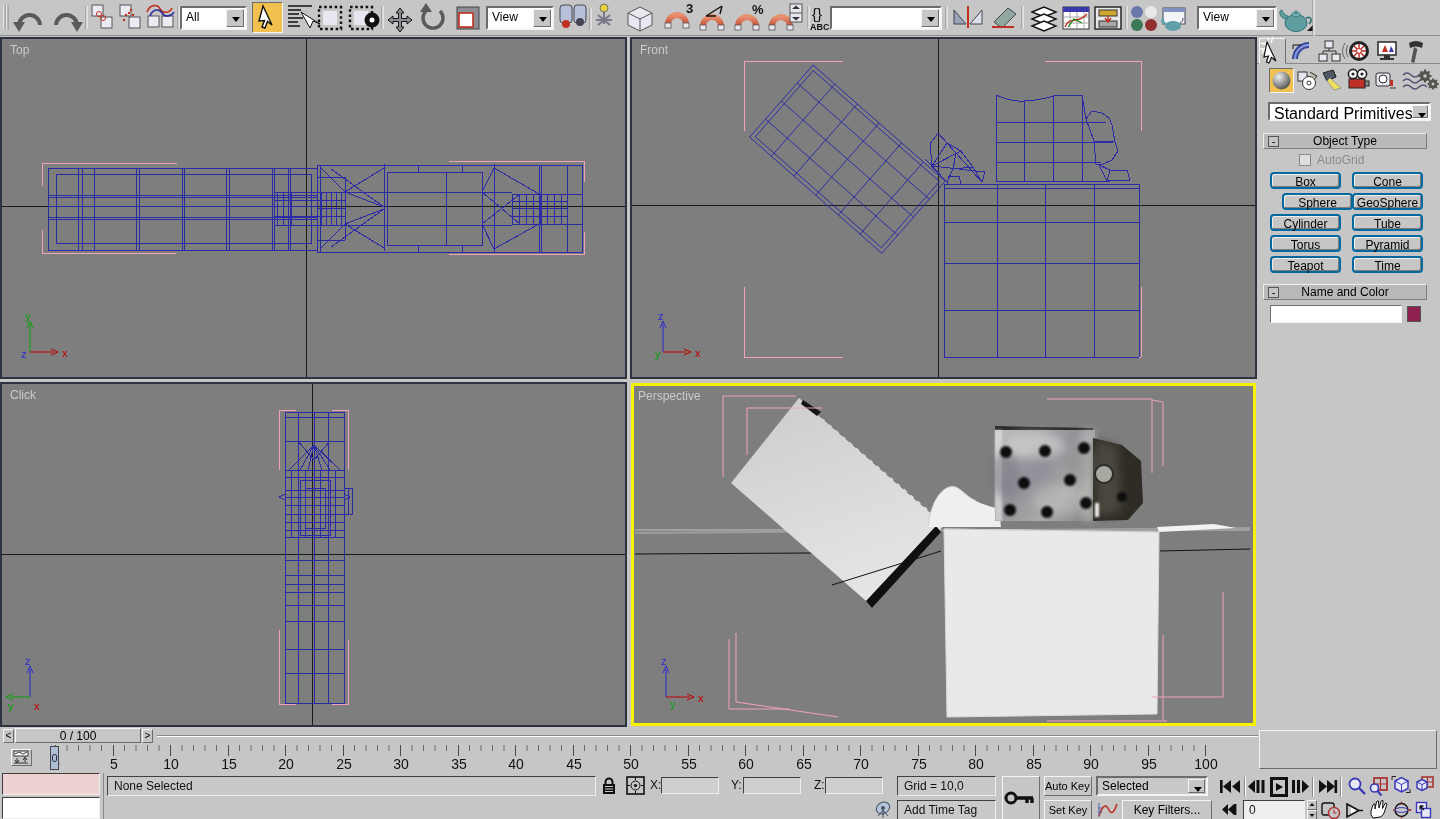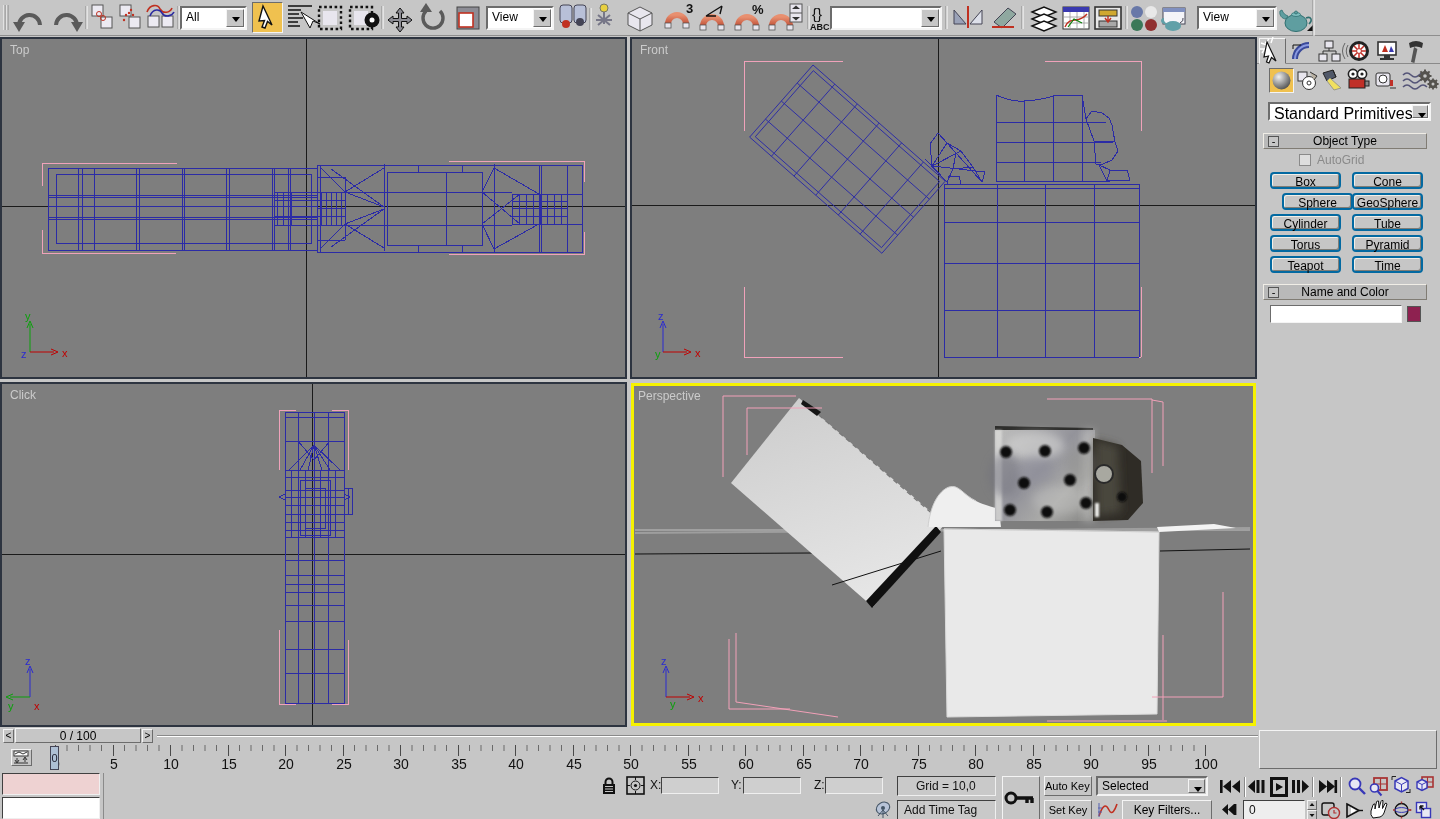--- a/index.html
+++ b/index.html
@@ -602,20 +602,21 @@
           <path d="M5,8 l0,4 m-2,-2 l2,3 l2,-3 M13,12 l0,-4 m-2,2 l2,-3 l2,3 M2,13 h14" stroke="#333" fill="none"></path>
         </svg>
     </div>
     <div style="position:absolute;left:50px;top:19px;width:9px;height:24px;background:#aebfd4;border:1px solid #445;font-size:11px;text-align:center;line-height:22px;color:#223;">0</div>
 
     <div style="position:absolute;left:1259px;top:3px;width:178px;height:39px;background:#c6c6c6;border:1px solid;border-color:#f4f4f4 #6c6c6c #6c6c6c #f4f4f4;"></div>
 
     <div class="field" style="position:absolute;left:2px;top:46px;width:98px;height:22px;background:#eed2d2;"></div>
     <div class="field" style="position:absolute;left:2px;top:70px;width:98px;height:22px;background:#ffffff;"></div>
     <div style="position:absolute;left:103px;top:46px;width:1px;height:46px;background:#8a8a8a;"></div>
+      <div class="field" style="position:absolute;left:107px;top:49px;width:489px;height:20px;background:#c9c9c9;font-size:12px;line-height:19px;padding-left:6px;color:#111;">None Selected</div>
     <svg width="1440" height="49" style="position:absolute;left:0;top:45px;">
 
       <g transform="translate(602,6)">
         <rect x="1" y="6" width="12" height="10" fill="#111"></rect>
         <path d="M3.5,6 V4 a3.5,3.5 0 0 1 7,0 V6" fill="none" stroke="#111" stroke-width="2"></path>
         <path d="M3,8.5 h8 M3,11 h8 M3,13.5 h8" stroke="#c6c6c6" stroke-width="1"></path>
       </g>
 
       <g transform="translate(627,5)">
         <rect x="0" y="0" width="17" height="17" fill="none" stroke="#111" stroke-width="1.6"></rect>
@@ -629,21 +630,21 @@
 
       <g transform="translate(874,28)">
         <ellipse cx="9" cy="8" rx="7" ry="5.5" fill="#b8c4d8" stroke="#456" transform="rotate(-30 9 8)"></ellipse>
         <circle cx="9" cy="8" r="2" fill="#456"></circle>
         <path d="M4,16 l5,-6 l5,6 M9,10 v8" stroke="#456" fill="none"></path>
       </g>
     </svg>
     <div class="field" style="position:absolute;left:661px;top:50px;width:58px;height:17px;"></div>
     <div class="field" style="position:absolute;left:743px;top:50px;width:58px;height:17px;"></div>
     <div class="field" style="position:absolute;left:825px;top:50px;width:58px;height:17px;"></div>
-    <div class="field" style="position:absolute;left:897px;top:49px;width:99px;height:20px;background:#c9c9c9;font-size:12px;line-height:19px;padding-left:18px;color:#111;">Grid = 10,0</div>
+    <div class="field" style="position:absolute;left:897px;top:49px;width:99px;height:20px;background:#c9c9c9;font-size:12px;line-height:19px;padding-left:6px;color:#111;">Grid = 10,0</div>
     <div class="field" style="position:absolute;left:897px;top:73px;width:99px;height:20px;background:#c9c9c9;font-size:12px;line-height:19px;padding-left:6px;color:#111;">Add Time Tag</div>
     <div class="raised" style="position:absolute;left:1002px;top:49px;width:38px;height:44px;"><svg width="36" height="42">
           <circle cx="8" cy="21" r="5" fill="none" stroke="#111" stroke-width="3"></circle>
           <path d="M13,21 H30 M24,21 v5 M29,21 v5" stroke="#111" stroke-width="3.4" fill="none"></path>
         </svg></div>
     <div class="raised" style="position:absolute;left:1044px;top:49px;width:48px;height:20px;font-size:11px;text-align:left;line-height:18px;white-space:nowrap;">Auto Key</div>
     <div class="raised" style="position:absolute;left:1044px;top:73px;width:48px;height:20px;font-size:11px;text-align:center;line-height:18px;white-space:nowrap;">Set Key</div>
     <div class="combo" style="left:1096px;top:49px;width:112px;height:20px;background:#c9c9c9;">
         <span class="txt" style="top:1px;">Selected</span>
         <span class="arrowbtn" style="width:17px;"></span>

